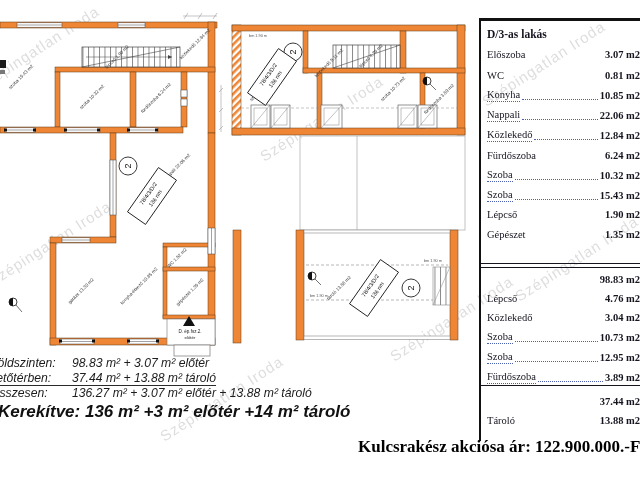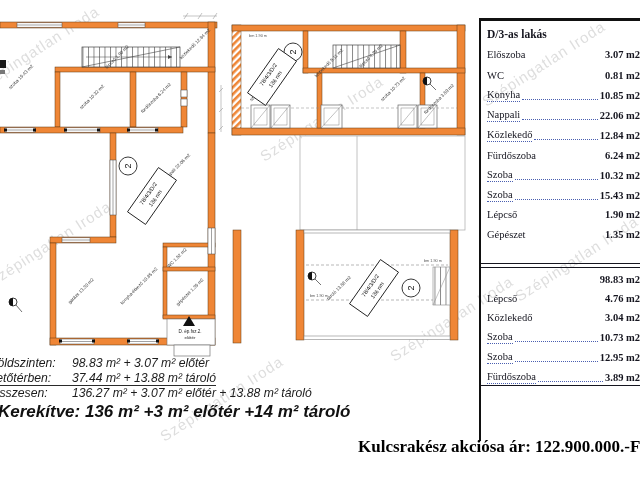--- a/index.html
+++ b/index.html
@@ -336,20 +336,30 @@
         <span class="tl">Szoba</span>
         <span class="fill"></span>
         <span class="tv">12.95 m2</span>
       </div>
     <div class="trow dotted" style="top:350px">
         <span class="tl">Fürdőszoba</span>
         <span class="fill"></span>
         <span class="tv">3.89 m2</span>
       </div>
     <div class="sep" style="top:364px"></div>
+    <div class="trow" style="top:374px">
+        <span class="tl"></span>
+        <span class="fill"></span>
+        <span class="tv">37.44 m2</span>
+      </div>
+    <div class="trow" style="top:393px">
+        <span class="tl">Tároló</span>
+        <span class="fill"></span>
+        <span class="tv">13.88 m2</span>
+      </div>
   </div>
 
   <div class="sum" style="left:-10px;top:356px">
     <span class="sl">Földszinten:</span><span>98.83 m² + 3.07 m² előtér</span>
   </div>
   <div class="sum" style="left:-10px;top:371px">
     <span class="ul"><span class="sl">Tetőtérben:</span><span>37.44 m² + 13.88 m² tároló</span></span>
   </div>
   <div class="sum" style="left:-10px;top:386px">
     <span class="sl">Összesen:</span><span>136.27 m² + 3.07 m² előtér + 13.88 m² tároló</span>

